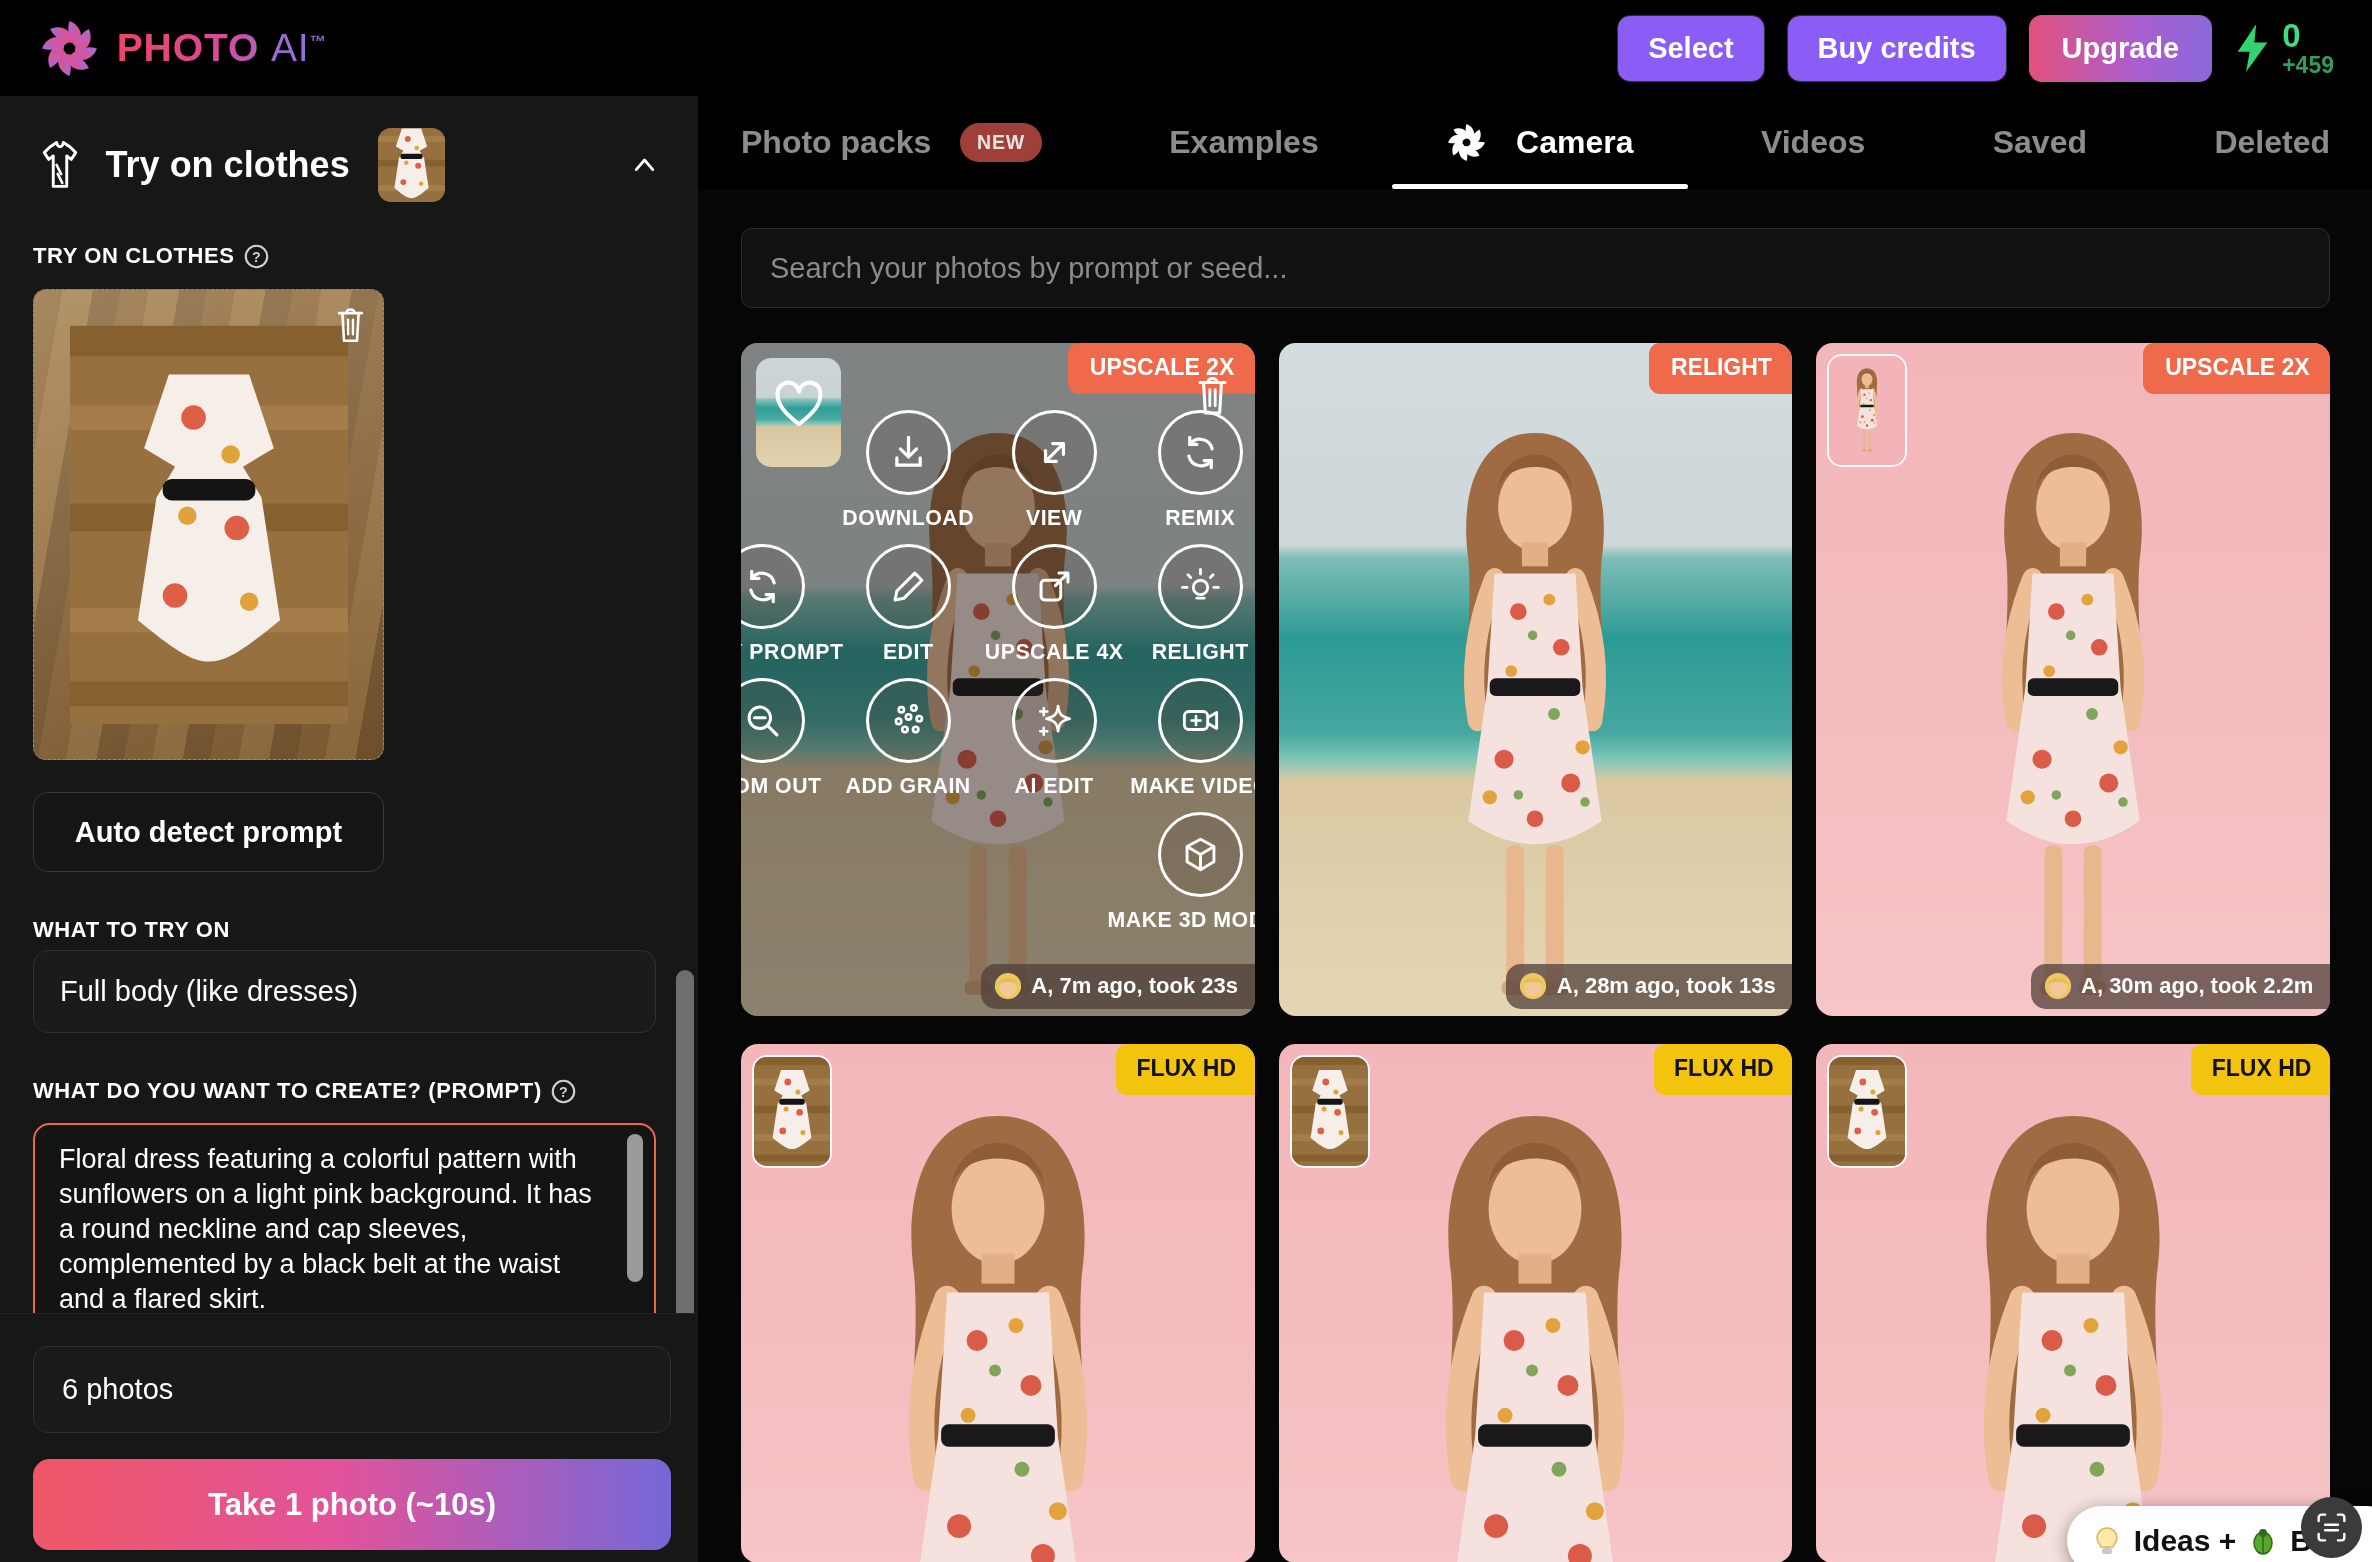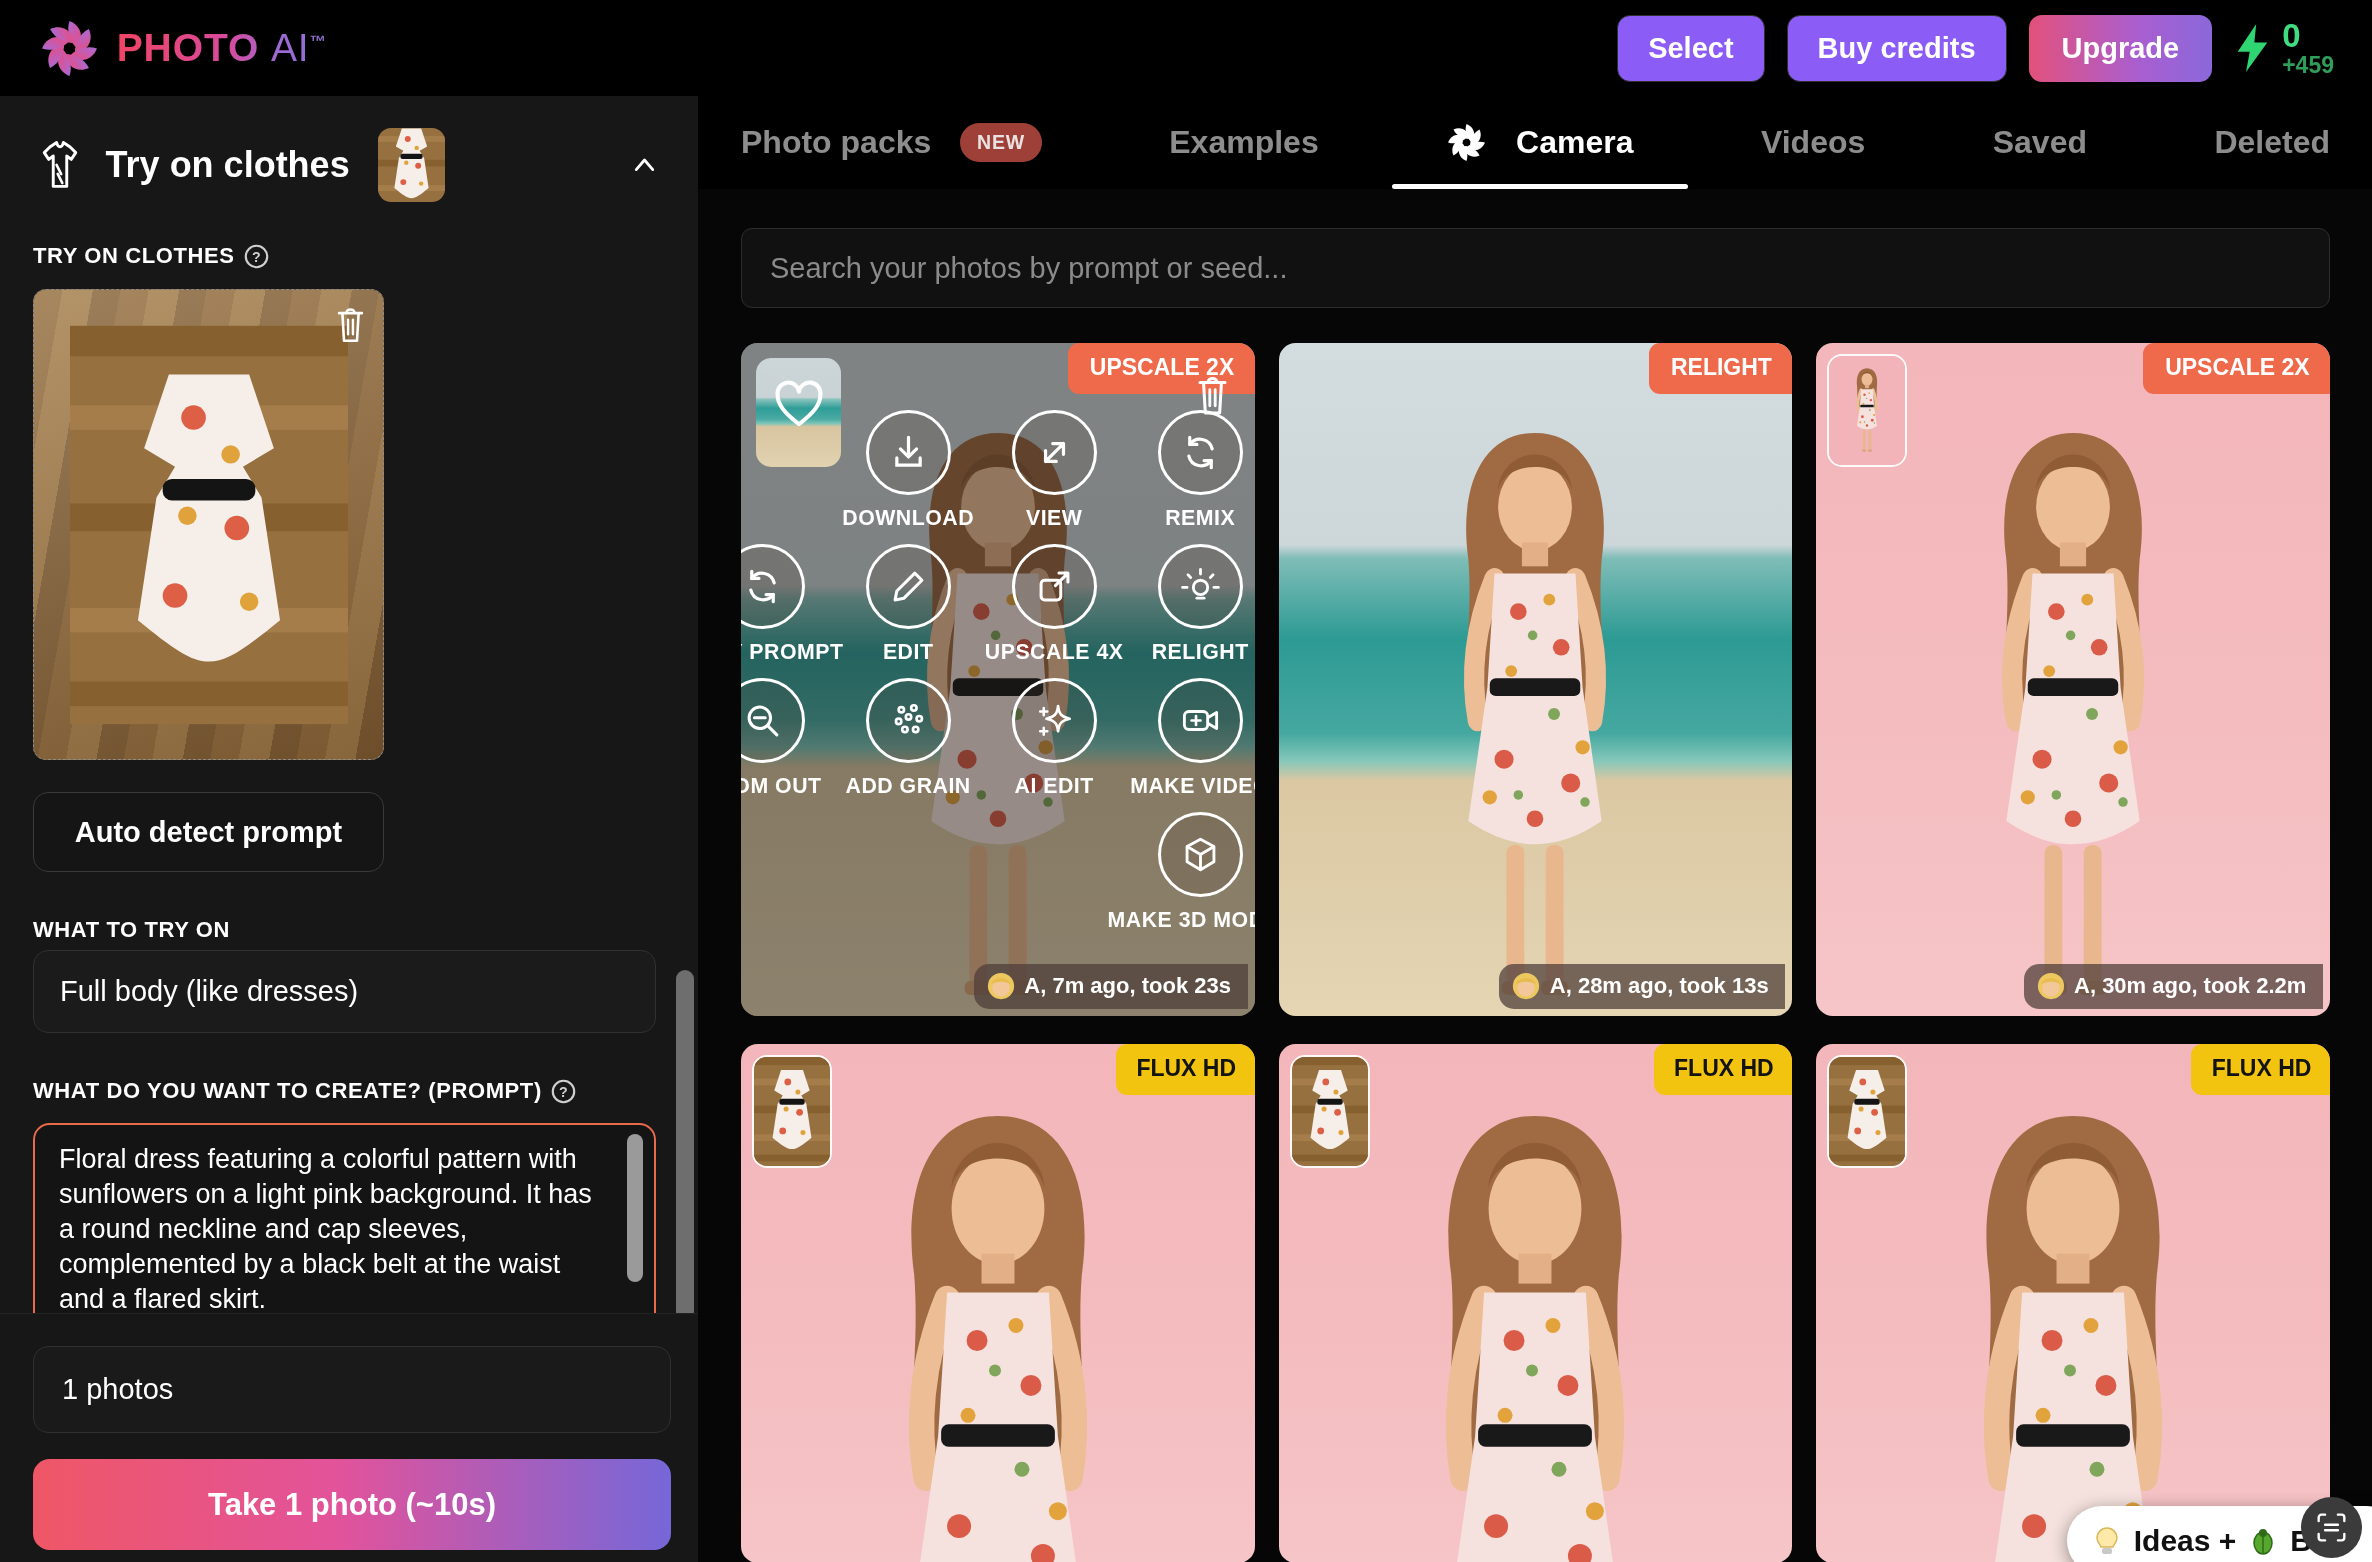--- a/index.html
+++ b/index.html
@@ -99,21 +99,21 @@
   .card-trash { position:absolute; top:28px; right:20.4px; z-index:6; background:none; border:none; cursor:pointer; }
   .card-trash svg { width:43px; height:48px; }
 
   .actions { position:absolute; inset:0; z-index:4; display:flex; flex-direction:column; align-items:flex-end; padding-top:67px; gap:13px; }
   .arow { display:flex; gap:37px; justify-content:center; }
   .action { display:flex; flex-direction:column; align-items:center; width:109px; cursor:pointer; }
   .action .ring { width:85px; height:85px; border:3.7px solid #fff; border-radius:50%; background:rgba(80,60,50,0.18); display:flex; align-items:center; justify-content:center; }
   .action .ring svg { width:43px; height:43px; }
   .action .alabel { margin-top:11px; color:#fff; font-size:21.3px; font-weight:bold; letter-spacing:0.5px; white-space:nowrap; }
 
-  .stamp { position:absolute; right:7px; bottom:7.4px; z-index:5; background:rgba(78,62,56,0.74); border-radius:15px 0 0 15px; display:flex; align-items:center; gap:9.3px; padding:8.3px 16.7px 8.3px 13px; }
+  .stamp { position:absolute; right:0; bottom:7.4px; z-index:5; background:rgba(78,62,56,0.74); border-radius:15px 0 0 15px; display:flex; align-items:center; gap:9.3px; padding:8.3px 16.7px 8.3px 13px; }
   .stamp svg { width:28px; height:28px; }
   .stamp span { color:#fff; font-size:22px; font-weight:bold; white-space:nowrap; }
 
   
   .ideas-pill { position:absolute; right:-28px; bottom:-13px; z-index:20; background:#fff; border-radius:927px; height:69px; display:flex; align-items:center; gap:11px; padding:0 89px 0 24px; box-shadow:0 3.7px 16.7px rgba(0,0,0,0.4); }
   .ideas-pill span { color:#111; font-size:30px; font-weight:bold; white-space:nowrap; }
   .ideas-pill svg { width:32px; height:32px; }
   .scan-fab { position:absolute; right:11px; bottom:3.7px; z-index:21; width:61px; height:61px; border-radius:50%; background:#3b3b3b; border:none; display:flex; align-items:center; justify-content:center; cursor:pointer; }
   .scan-fab svg { width:33px; height:33px; }
 </style>
@@ -284,21 +284,21 @@
           <textarea class="prompt-box" spellcheck="false" style="">Floral dress featuring a colorful pattern with sunflowers on a light pink background. It has a round neckline and cap sleeves, complemented by a black belt at the waist and a flared skirt.</textarea>
           <div class="prompt-scroll"></div>
           
         </div>
       </div>
 
       <div class="side-scrollbar"></div>
 
       <div class="side-footer">
         <div class="photos-select">
-            <span>1 photos</span>
+            <span>6 photos</span>
           </div>
         <button class="btn-take">Take 1 photo (~10s)</button>
       </div>
     </aside>
 
     <main class="main">
       <nav class="tabs">
         <div class="tab">
             <span>Photo packs</span>
             <span class="new-badge">NEW</span>

